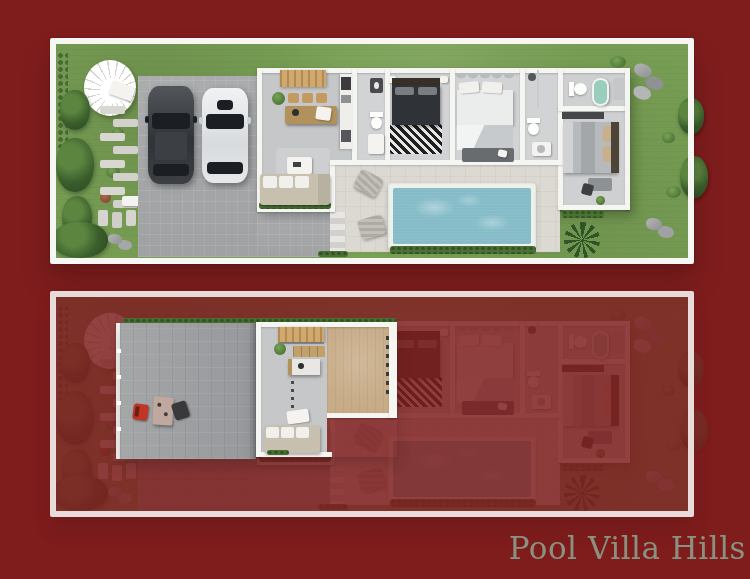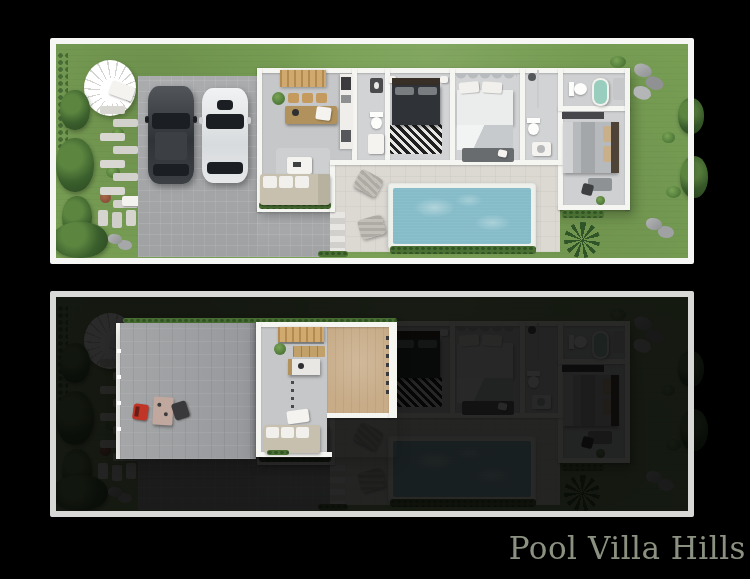--- a/index.html
+++ b/index.html
@@ -1,16 +1,16 @@
 <!DOCTYPE html>
 <html><head>
 <meta charset="utf-8">
 <style>
   html,body{margin:0;padding:0;background:#fff;}
-  .stage{position:relative;width:750px;height:579px;background:#000000;overflow:hidden;
+  .stage{position:relative;width:750px;height:579px;background:#7f1d1d;overflow:hidden;
          font-family:"DejaVu Sans","Liberation Sans",sans-serif;}
   .a{position:absolute;}
   
   .plan{position:absolute;width:644px;height:226px;}
   .plan-inner{position:absolute;inset:0;}
   .frame{position:absolute;inset:0;border:6px solid #f6f6f4;border-radius:2px;
          box-shadow:0 0 0 1px rgba(0,0,0,.05),0 18px 30px rgba(0,0,0,.17),0 4px 8px rgba(0,0,0,.09);}
   .frame-light{position:absolute;inset:0;border:6px solid rgba(247,247,244,.85);border-radius:2px;
          box-shadow:0 12px 22px rgba(0,0,0,.08);}
   .faded-slot{position:absolute;inset:0;opacity:.17;filter:saturate(.7) contrast(.95);}

